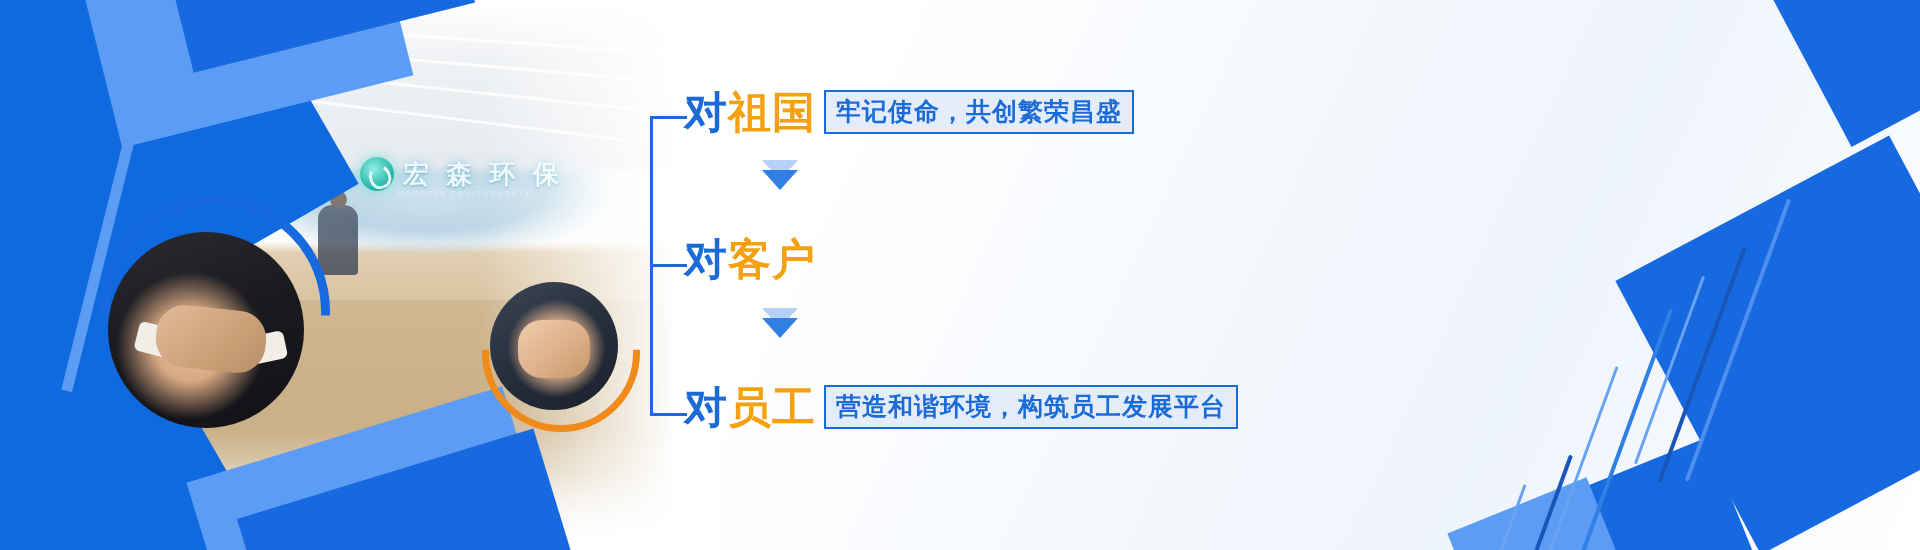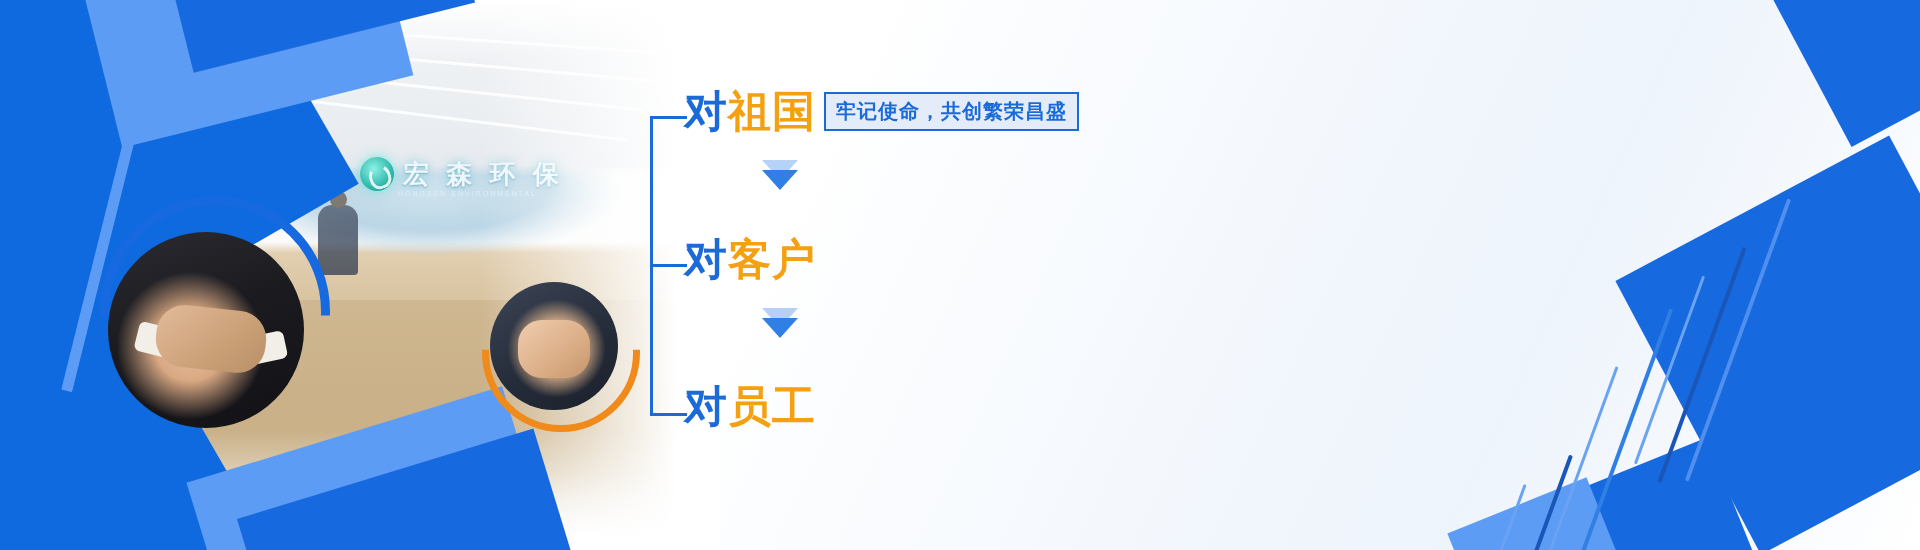--- a/index.html
+++ b/index.html
@@ -195,21 +195,21 @@
     font-size:43px;font-weight:bold;letter-spacing:1px;line-height:1;
     display:flex;align-items:baseline;
   }
   .lead .w-blue{color:#1a6bd8;}
   .lead .w-orange{color:#f5a011;}
   .tagbox{
     margin-left:8px;
     border:2px solid #1a6bd8;
     background:#e4ecfa;
     padding:7px 10px 8px 10px;
-    color:#1a6bd8;font-size:20px;font-weight:bold;letter-spacing:1px;line-height:1;
+    color:#1a6bd8;font-size:25px;font-weight:bold;letter-spacing:1px;line-height:1;
   }
   .arrow{
     position:absolute;width:0;height:0;
     border-left:18px solid transparent;border-right:18px solid transparent;
     border-top:20px solid #2f7fe4;
   }
   .arrow.ghost{opacity:.35;}
 </style>
 </head>
 <body>
@@ -294,16 +294,17 @@
     </div>
 
     <div class="arrow ghost" style="left:112px;top:248px;"></div>
     <div class="arrow" style="left:112px;top:258px;"></div>
 
     <div class="row" style="top:325px;">
       <span class="lead">
         <span class="w-blue">对</span>
           <span class="w-orange">员工</span>
       </span>
+      <span class="tagbox">营造和谐环境，构筑员工发展平台</span>
     </div>
 
   </div>
 </div>
 
 </body></html>

